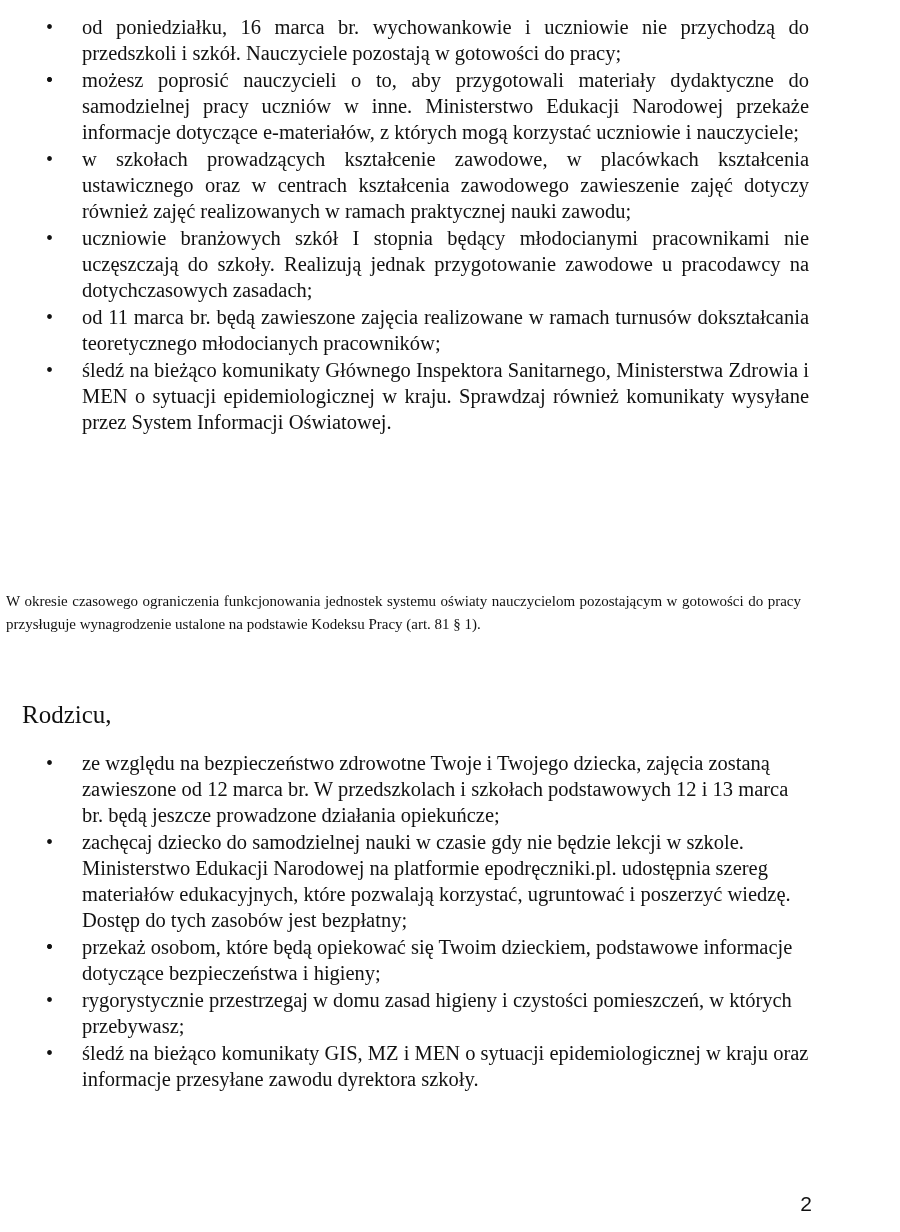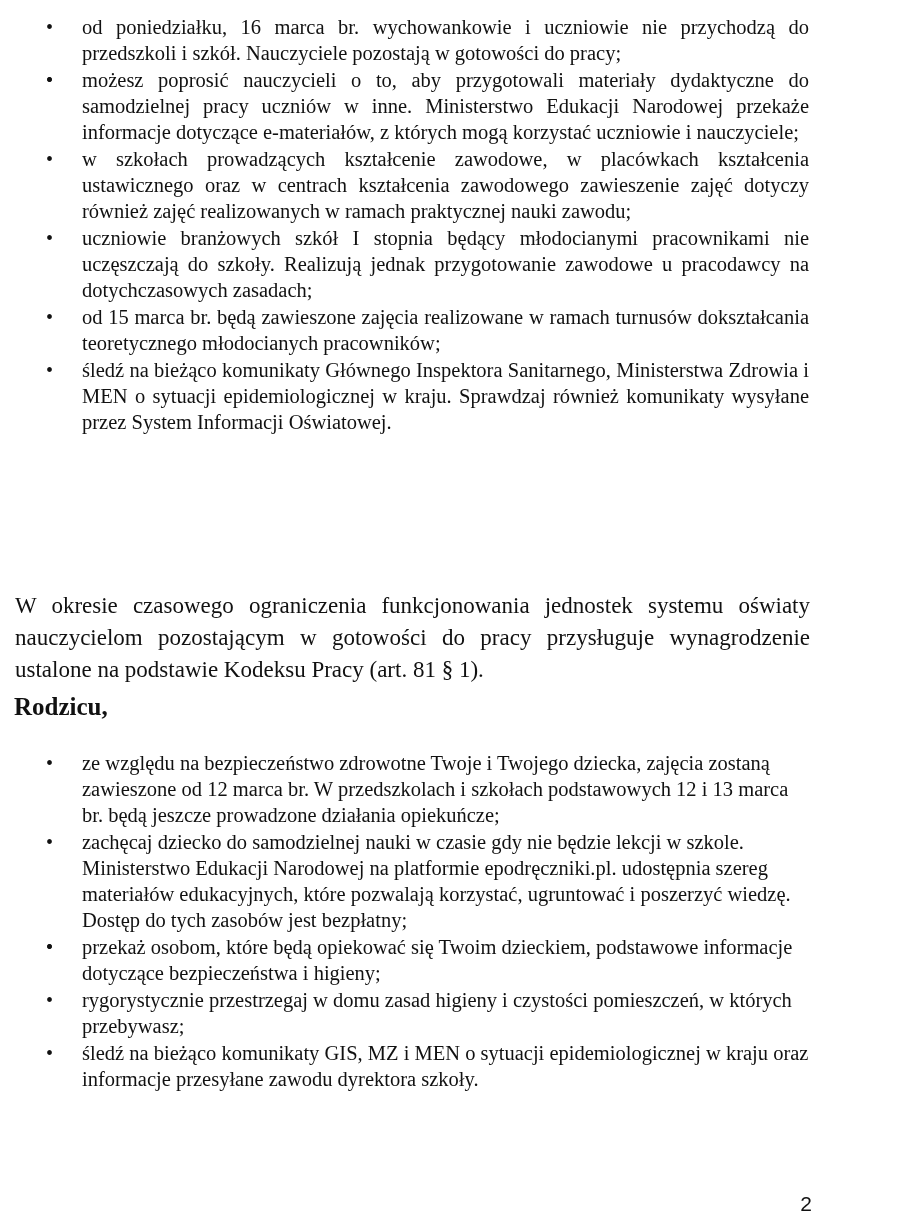--- a/index.html
+++ b/index.html
@@ -46,35 +46,35 @@
       font-size: 20px;
       line-height: 26px;
     }
     ul.bullets.loose li {
       text-align: left;
     }
     #list-teachers { top: 14px; }
     #list-teachers li { margin-bottom: 1px; }
     .para {
       position: absolute;
-      left: 15px;
+      left: 6px;
       top: 590px;
       width: 795px;
-      font-size: 23px;
-      line-height: 32px;
+      font-size: 15px;
+      line-height: 23px;
       text-align: justify;
       margin: 0;
     }
     .heading {
       position: absolute;
       left: 14px;
       top: 690px;
-      margin: 0;
+      margin: 8px;
       font-size: 25px;
-      font-weight: bold;
+      font-weight: normal;
       line-height: 34px;
       text-align: right;
     }
     #list-parents { top: 750px; }
     #list-parents li { margin-bottom: 1px; }
     .page-number {
       position: absolute;
       right: 88px;
       top: 1192px;
       font-family: "Liberation Sans", "DejaVu Sans", sans-serif;
@@ -85,21 +85,21 @@
 <body>
 
 <div class="page">
 
   <ul class="bullets" id="list-teachers">
     <li><span class="bullet">•</span><span>od poniedziałku, 16 marca br. wychowankowie i uczniowie nie przychodzą do przedszkoli i szkół. Nauczyciele pozostają w gotowości do pracy;</span></li>
     <li><span class="bullet">•</span></li>
     <li><span class="bullet">•</span><span>możesz poprosić nauczycieli o to, aby przygotowali materiały dydaktyczne do samodzielnej pracy uczniów w inne. Ministerstwo Edukacji Narodowej przekaże informacje dotyczące e-materiałów, z których mogą korzystać uczniowie i nauczyciele;</span></li>
     <li><span class="bullet">•</span><span>w szkołach prowadzących kształcenie zawodowe, w placówkach kształcenia ustawicznego oraz w centrach kształcenia zawodowego zawieszenie zajęć dotyczy również zajęć realizowanych w ramach praktycznej nauki zawodu;</span></li>
     <li><span class="bullet">•</span><span>uczniowie branżowych szkół I stopnia będący młodocianymi pracownikami nie uczęszczają do szkoły. Realizują jednak przygotowanie zawodowe u pracodawcy na dotychczasowych zasadach;</span></li>
-    <li><span class="bullet">•</span><span>od 15 marca br. będą zawieszone zajęcia realizowane w ramach turnusów dokształcania teoretycznego młodocianych pracowników;</span></li>
+    <li><span class="bullet">•</span><span>od 11 marca br. będą zawieszone zajęcia realizowane w ramach turnusów dokształcania teoretycznego młodocianych pracowników;</span></li>
     <li><span class="bullet">•</span><span>śledź na bieżąco komunikaty Głównego Inspektora Sanitarnego, Ministerstwa Zdrowia i MEN o sytuacji epidemiologicznej w kraju. Sprawdzaj również komunikaty wysyłane przez System Informacji Oświatowej.</span></li>
   </ul>
 
   <p class="para">W okresie czasowego ograniczenia funkcjonowania jednostek systemu oświaty nauczycielom pozostającym w gotowości do pracy przysługuje wynagrodzenie ustalone na podstawie Kodeksu Pracy (art. 81 § 1).</p>
 
   <h2 class="heading">Rodzicu,</h2>
 
   <ul class="bullets loose" id="list-parents">
     <li><span class="bullet">•</span><span>ze względu na bezpieczeństwo zdrowotne Twoje i Twojego dziecka, zajęcia zostaną zawieszone od 12 marca br. W przedszkolach i szkołach podstawowych 12 i 13 marca br. będą jeszcze prowadzone działania opiekuńcze;</span></li>
     <li><span class="bullet">•</span><span>zachęcaj dziecko do samodzielnej nauki w czasie gdy nie będzie lekcji w szkole. Ministerstwo Edukacji Narodowej na platformie epodręczniki.pl. udostępnia szereg materiałów edukacyjnych, które pozwalają korzystać, ugruntować i poszerzyć wiedzę. Dostęp do tych zasobów jest bezpłatny;</span></li>

